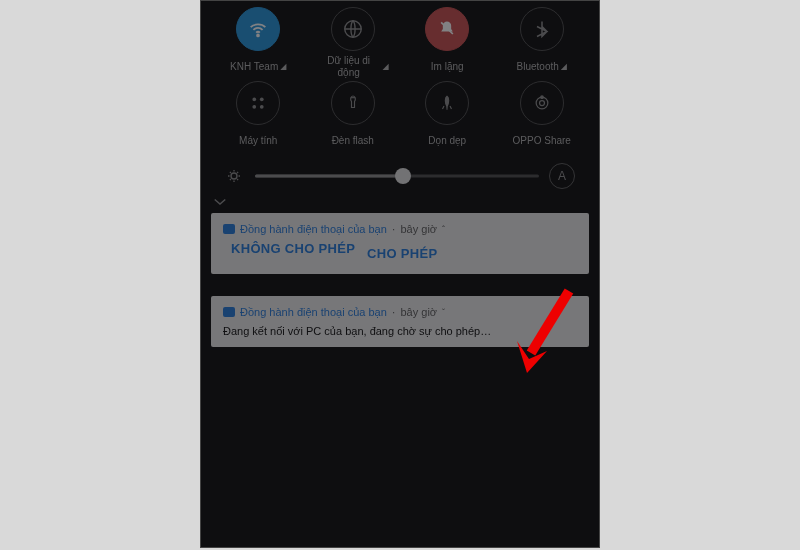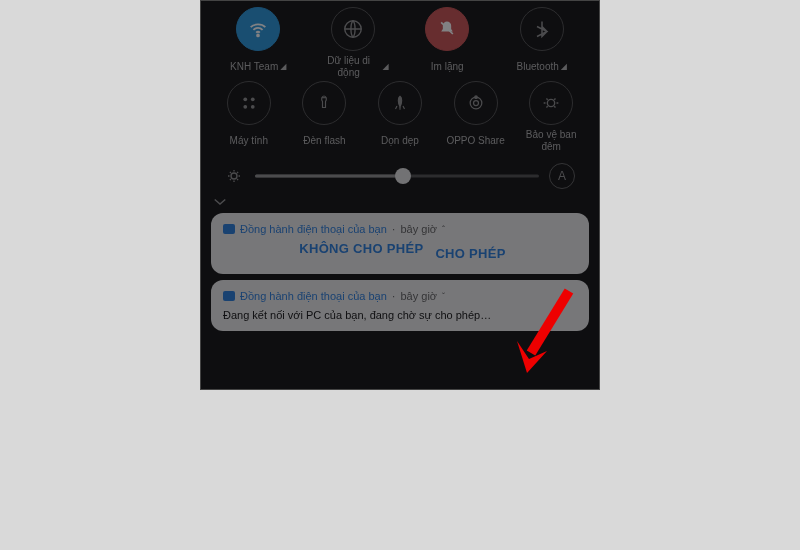--- a/index.html
+++ b/index.html
@@ -8,21 +8,21 @@
     height: 550px;
     background: #d9d9d9;
     display: flex;
     justify-content: center;
     align-items: flex-start;
     font-family: Arial, sans-serif;
     overflow: hidden;
   }
   .phone-screen {
     width: 400px;
-    height: 390px;
+    height: 548px;
     background: #000;
     position: relative;
     border: 1px solid #444;
     overflow: hidden;
   }
   .overlay-dim {
     position: absolute;
     inset: 0;
     background: rgba(25, 25, 30, 0.55);
     pointer-events: none;
@@ -140,23 +140,23 @@
     text-align: center;
     color: #888;
     font-size: 14px;
     padding: 2px 0 6px 0;
   }
   .notifications {
     padding: 0 10px;
   }
   .notif-card {
     background: #e8e8e8;
-    border-radius: 12px;
+    border-radius: 2px;
     padding: 10px 3px 8px 12px;
-    margin-bottom: 6px;
+    margin-bottom: 22px;
     position: relative;
   }
   .notif-header {
     display: flex;
     align-items: center;
     font-size: 11px;
     color: #555;
     margin-bottom: 6px;
     gap: 5px;
   }
@@ -181,21 +181,20 @@
     font-size: 11px;
     color: #000000;
     line-height: 1.35;
     white-space: nowrap;
     overflow: hidden;
     text-overflow: ellipsis;
   }
   .notif-actions {
     display: flex;
     padding-left: 8px;
-    justify-content: center;
   }
   .notif-btn {
     font-size: 13px;
     font-weight: 600;
     color: #1a73d8;
     letter-spacing: 0.3px;
   }
   .highlight-box {
     position: absolute;
     border: 3px solid #ee0000;
@@ -296,29 +295,20 @@
       </div>
       <div class="qs-tile">
         <div class="qs-circle">
           <svg width="20" height="20" viewBox="0 0 24 24" fill="none" stroke="#888" stroke-width="1.5">
               <circle cx="12" cy="12" r="3"></circle>
               <circle cx="12" cy="12" r="7"></circle>
               <circle cx="12" cy="5" r="1.5" fill="#888"></circle>
             </svg>
         </div>
         <div class="qs-label">OPPO Share</div>
-      </div>
-      <div class="qs-tile">
-        <div class="qs-circle">
-          <svg width="22" height="22" viewBox="0 0 24 24" fill="none" stroke="#888" stroke-width="1.5">
-              <circle cx="12" cy="12" r="4"></circle>
-              <path d="M4 12h2M18 12h2M7 7l1.5 1.5M15.5 15.5L17 17M7 17l1.5-1.5M15.5 8.5L17 7" stroke-dasharray="2 2"></path>
-            </svg>
-        </div>
-        <div class="qs-label">Bảo vệ ban đêm</div>
       </div>
     </div>
 
     <div class="brightness-row">
       <div class="brightness-icon">
         <svg width="18" height="18" viewBox="0 0 24 24" fill="none" stroke="#888" stroke-width="1.8">
             <circle cx="12" cy="12" r="4"></circle>
             <path d="M12 4v2M12 18v2M4 12h2M18 12h2M6.5 6.5l1.4 1.4M16.1 16.1l1.4 1.4M6.5 17.5l1.4-1.4M16.1 7.9l1.4-1.4"></path>
           </svg>
       </div>

